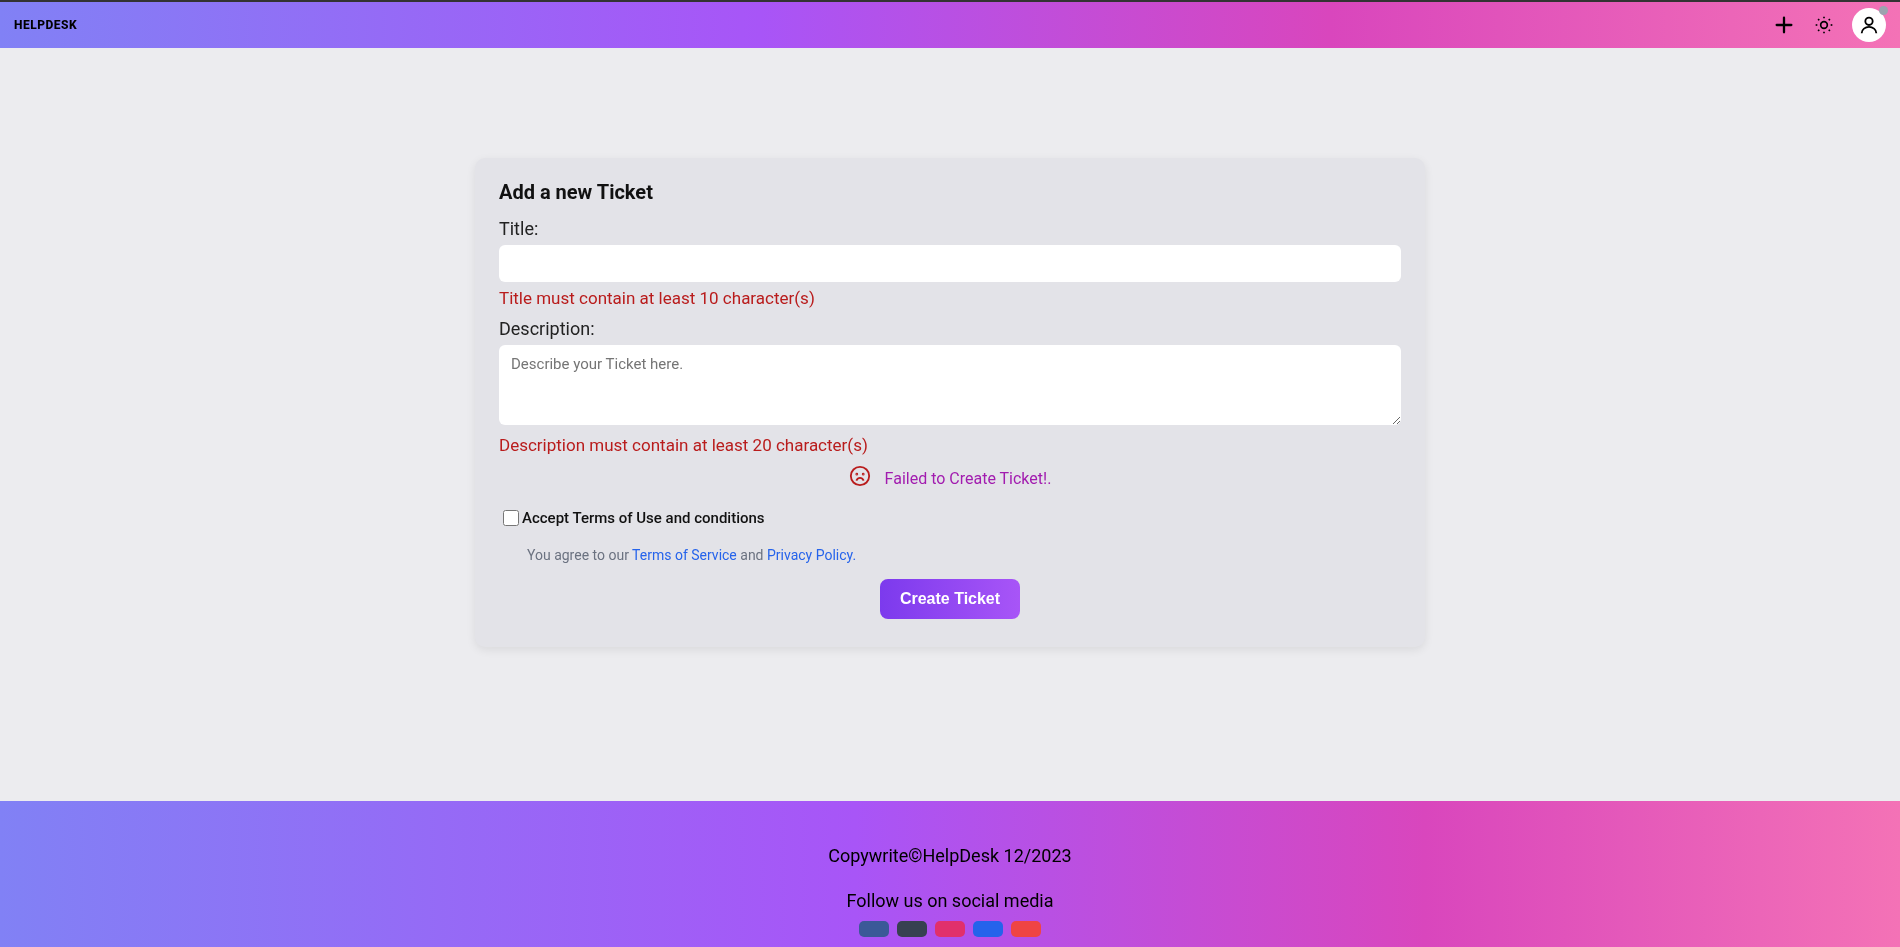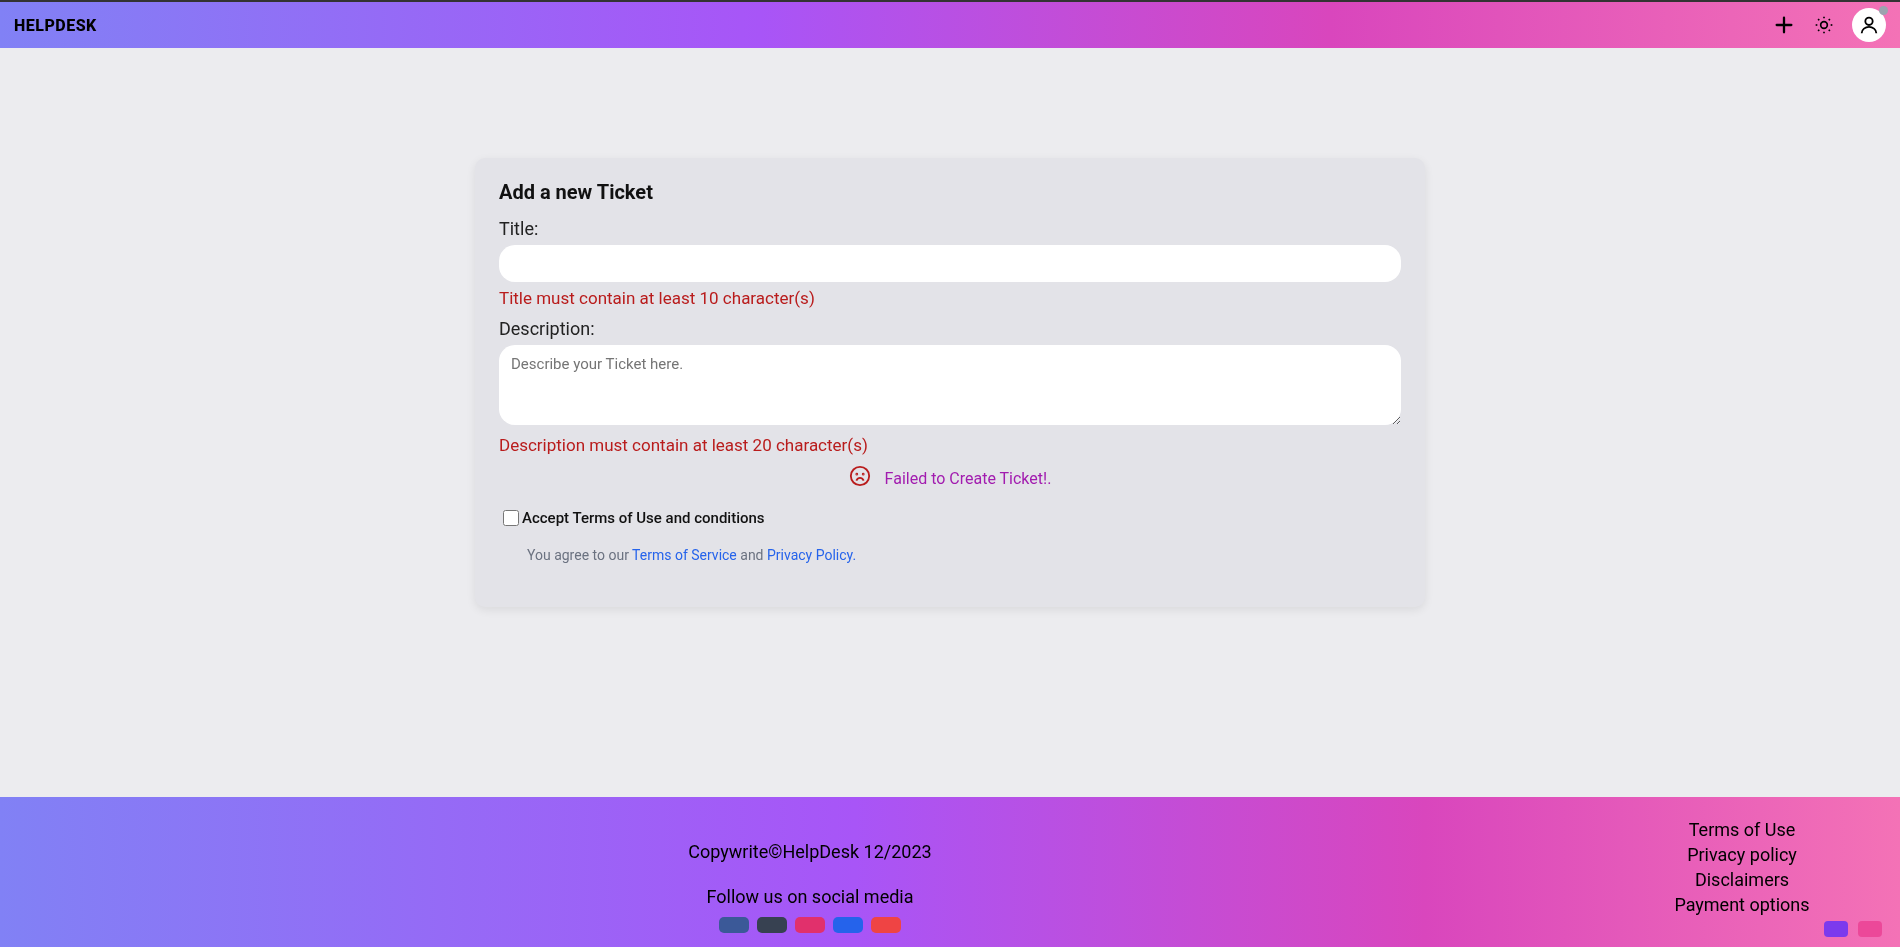--- a/index.html
+++ b/index.html
@@ -18,21 +18,21 @@
     border-top: 2px solid #333;
     display: flex;
     align-items: center;
     justify-content: space-between;
     padding: 0 14px;
     color: #000;
   }
   .topbar-left {
     font-weight: 800;
     letter-spacing: 0.5px;
-    font-size: 16px;
+    font-size: 12px;
   }
   .topbar-right {
     display: flex;
     align-items: center;
     gap: 16px;
   }
   .icon-btn {
     width: 24px; height: 24px;
     display: flex; align-items: center; justify-content: center;
     cursor: pointer;
@@ -73,21 +73,21 @@
     margin-bottom: 14px;
   }
   .form-label {
     font-size: 18px;
     color: #222;
     margin-bottom: 6px;
   }
   .text-input {
     width: 100%;
     border: none;
-    border-radius: 16px;
+    border-radius: 6px;
     background: #fff;
     padding: 10px 12px;
     font-size: 15px;
     outline: none;
     margin-bottom: 6px;
   }
   textarea.text-input {
     min-height: 80px;
     resize: vertical;
     font-family: inherit;
@@ -294,40 +294,33 @@
     </div>
 
     <div class="check-row">
       <input type="checkbox" style="">
       <span class="check-main">Accept Terms of Use and conditions</span>
     </div>
     <div class="check-sub">
       <span>You agree to our </span><a>Terms of Service</a><span> and </span><a>Privacy Policy.</a>
     </div>
 
+    <div class="submit-row">
+      <button class="submit-btn">Create Ticket</button>
+    </div>
   </div>
 </div>
 
 <div class="footer">
 
   <div class="footer-center">
     <div class="copy">Copywrite©HelpDesk 12/2023</div>
     <div class="follow">Follow us on social media</div>
     <div class="social-row">
       <div class="social-chip sc-blue"></div>
       <div class="social-chip sc-gray"></div>
       <div class="social-chip sc-pink"></div>
       <div class="social-chip sc-navy"></div>
       <div class="social-chip sc-red"></div>
     </div>
   </div>
 
-  <div class="footer-right">
-    <span class="footer-link">Terms of Use</span>
-    <span class="footer-link">Privacy policy</span>
-    <span class="footer-link">Disclaimers</span>
-    <span class="footer-link">Payment options</span>
-    <div class="pay-row">
-      <div class="pay-chip pay-purple"></div>
-      <div class="pay-chip pay-rose"></div>
-    </div>
-  </div>
 </div>
 
 </body></html>

